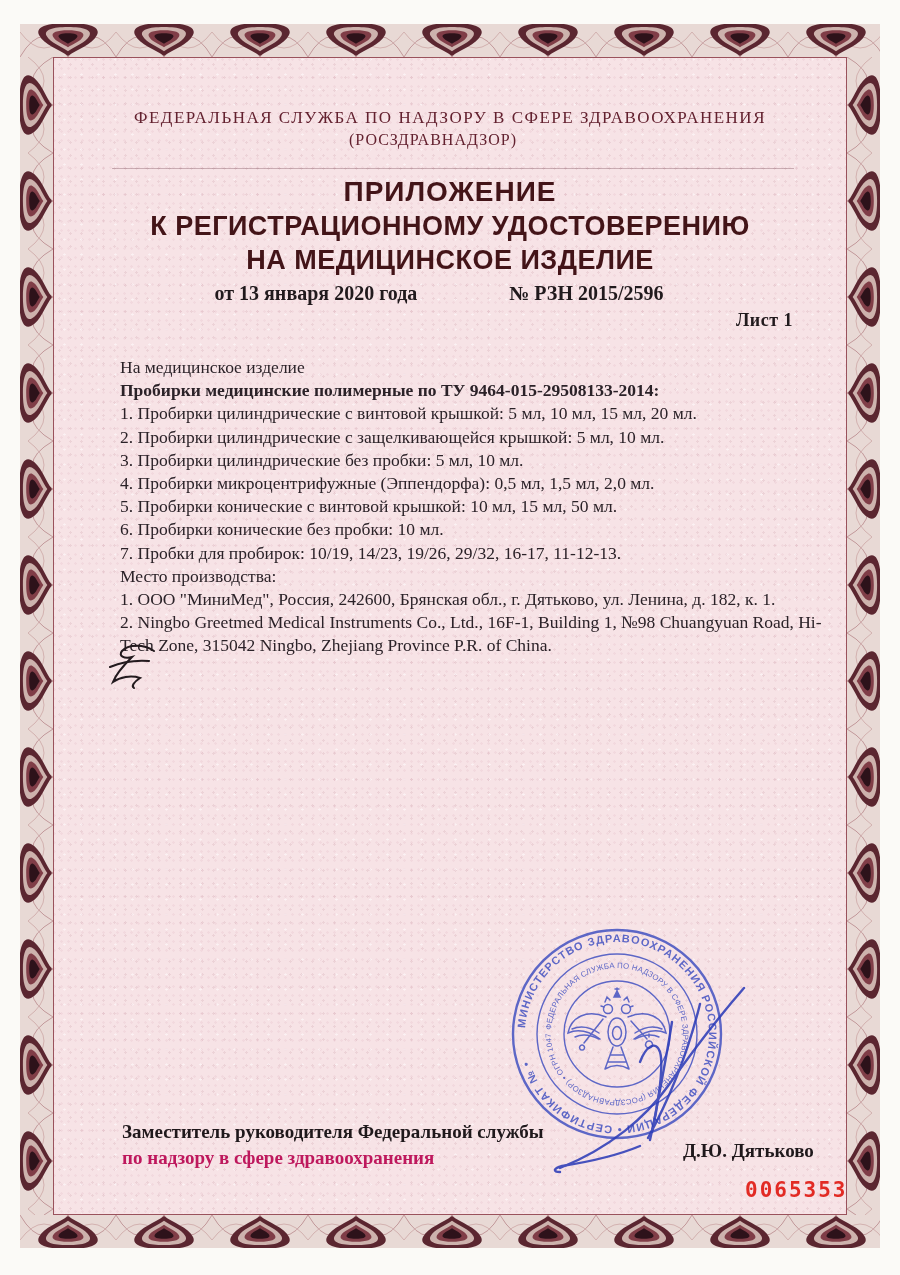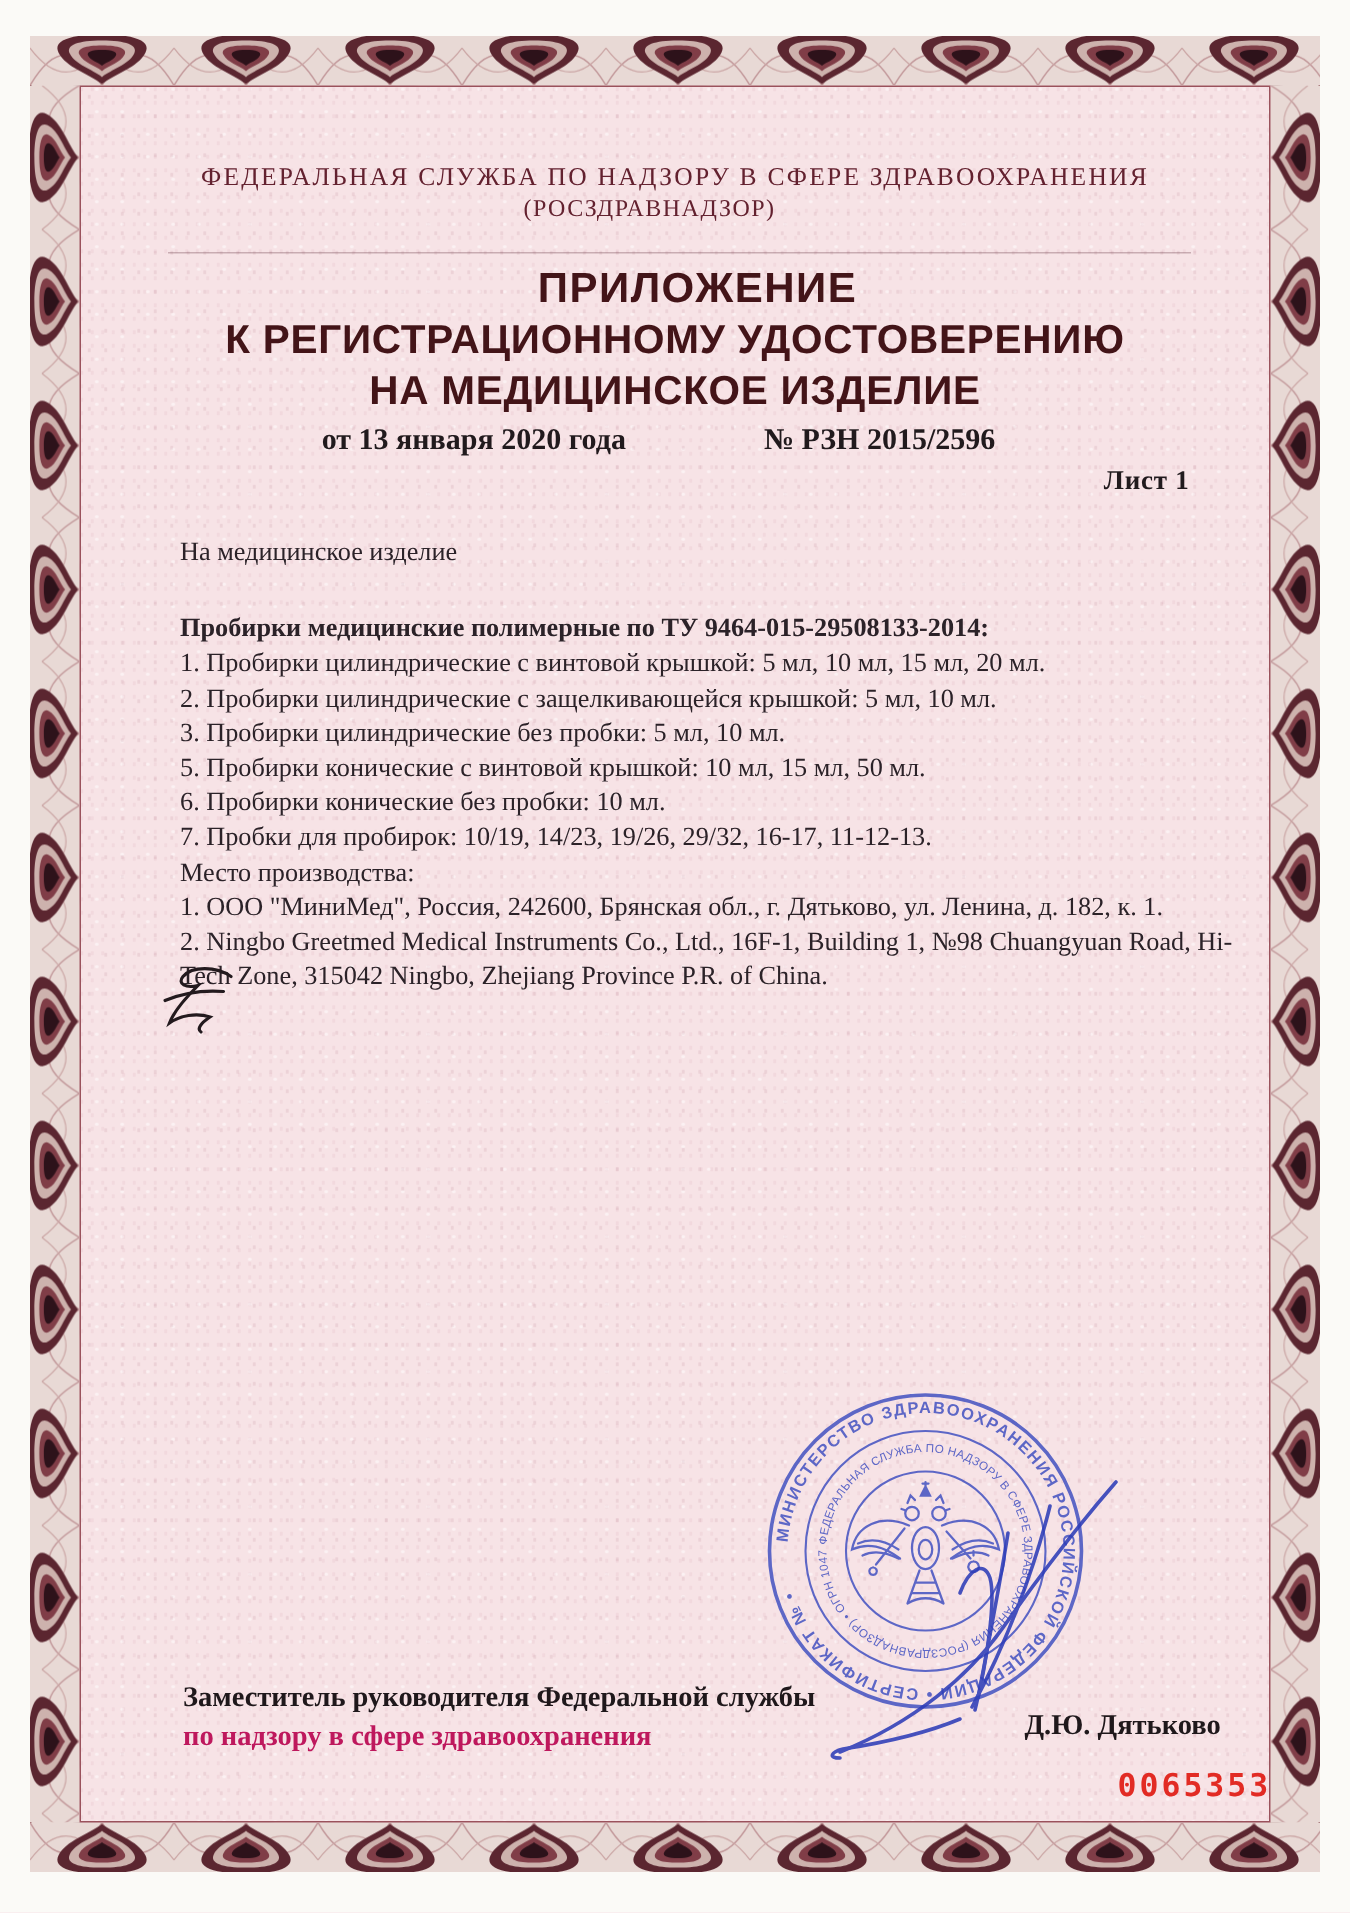--- a/index.html
+++ b/index.html
@@ -29,32 +29,32 @@
   
   .abs{position:absolute;}
   .authority{left:53px;top:106px;width:794px;text-align:center;
     color:#63212f;font-size:17px;letter-spacing:1.5px;line-height:23px;}
   .authority-sub{left:53px;top:131px;width:760px;text-align:center;
     color:#63212f;font-size:16px;letter-spacing:1px;}
   .rule{left:112px;top:168px;width:682px;border-top:1px solid rgba(125,85,95,.38);height:0;}
 
   .title{left:53px;width:794px;text-align:center;color:#431418;
     font-family:"Liberation Sans",sans-serif;font-weight:bold;}
-  .title1{top:176px;font-size:28px;letter-spacing:1px;padding-left:15px;}
+  .title1{top:176px;font-size:28px;letter-spacing:1px;}
   .title2{top:211px;font-size:27px;letter-spacing:.5px;}
   .title3{top:245px;font-size:27px;letter-spacing:.5px;}
 
   .dateline{left:53px;top:282px;width:772px;display:flex;justify-content:center;gap:92px;
     color:#211a1d;font-size:20px;font-weight:bold;}
   .sheetno{top:310px;left:53px;width:740px;text-align:right;color:#211a1d;
     font-size:18px;font-weight:bold;letter-spacing:.5px;}
 
   .bodytext{left:120px;top:356px;width:712px;color:#2b2228;font-size:17.5px;line-height:23.2px;}
   .line{white-space:normal;}
-  .bold{font-weight:bold;margin-top:28px;}
+  .bold{font-weight:bold;}
 
   .foot1{left:122px;top:1121px;color:#1f181b;font-size:19px;font-weight:bold;}
   .foot2{left:122px;top:1147px;color:#be185d;font-size:19px;font-weight:bold;}
   .signame{left:683px;top:1140px;color:#1f181b;font-size:19px;font-weight:bold;}
 
   .serial{left:745px;top:1178px;color:#e22b24;font-family:"DejaVu Sans Mono",monospace;
     font-size:21px;font-weight:bold;letter-spacing:2px;}
 
   .stamp{left:506px;top:923px;width:222px;height:222px;opacity:.82;}
   .sig-overlay{left:0;top:0;width:900px;height:1275px;pointer-events:none;}
@@ -150,20 +150,21 @@
     <span>№  РЗН 2015/2596</span>
   </div>
   <div class="abs sheetno">Лист 1</div>
 
   <div class="abs bodytext">
     <div class="line">На медицинское изделие</div>
     <div class="line bold">Пробирки медицинские полимерные по ТУ 9464-015-29508133-2014:</div>
     <div class="line">1. Пробирки цилиндрические с винтовой крышкой: 5 мл, 10 мл, 15 мл, 20 мл.</div>
     <div class="line">2. Пробирки цилиндрические с защелкивающейся крышкой: 5 мл, 10 мл.</div>
     <div class="line">3. Пробирки цилиндрические без пробки: 5 мл, 10 мл.</div>
+    <div class="line">4. Пробирки микроцентрифужные (Эппендорфа): 0,5 мл, 1,5 мл, 2,0 мл.</div>
     <div class="line">5. Пробирки конические с винтовой крышкой: 10 мл, 15 мл, 50 мл.</div>
     <div class="line">6. Пробирки конические без пробки: 10 мл.</div>
     <div class="line">7. Пробки для пробирок: 10/19, 14/23, 19/26, 29/32, 16-17, 11-12-13.</div>
     <div class="line">Место производства:</div>
     <div class="line">1. ООО "МиниМед", Россия, 242600, Брянская обл., г. Дятьково, ул. Ленина, д. 182, к. 1.</div>
     <div class="line">2. Ningbo Greetmed Medical Instruments Co., Ltd., 16F-1, Building 1, №98 Chuangyuan Road, Hi-Tech Zone, 315042 Ningbo, Zhejiang Province P.R. of China.</div>
   </div>
 
   <svg class="abs zmark" viewBox="0 0 60 58">
     <g fill="none" stroke="#231a1e" stroke-width="2.1" stroke-linecap="round">

